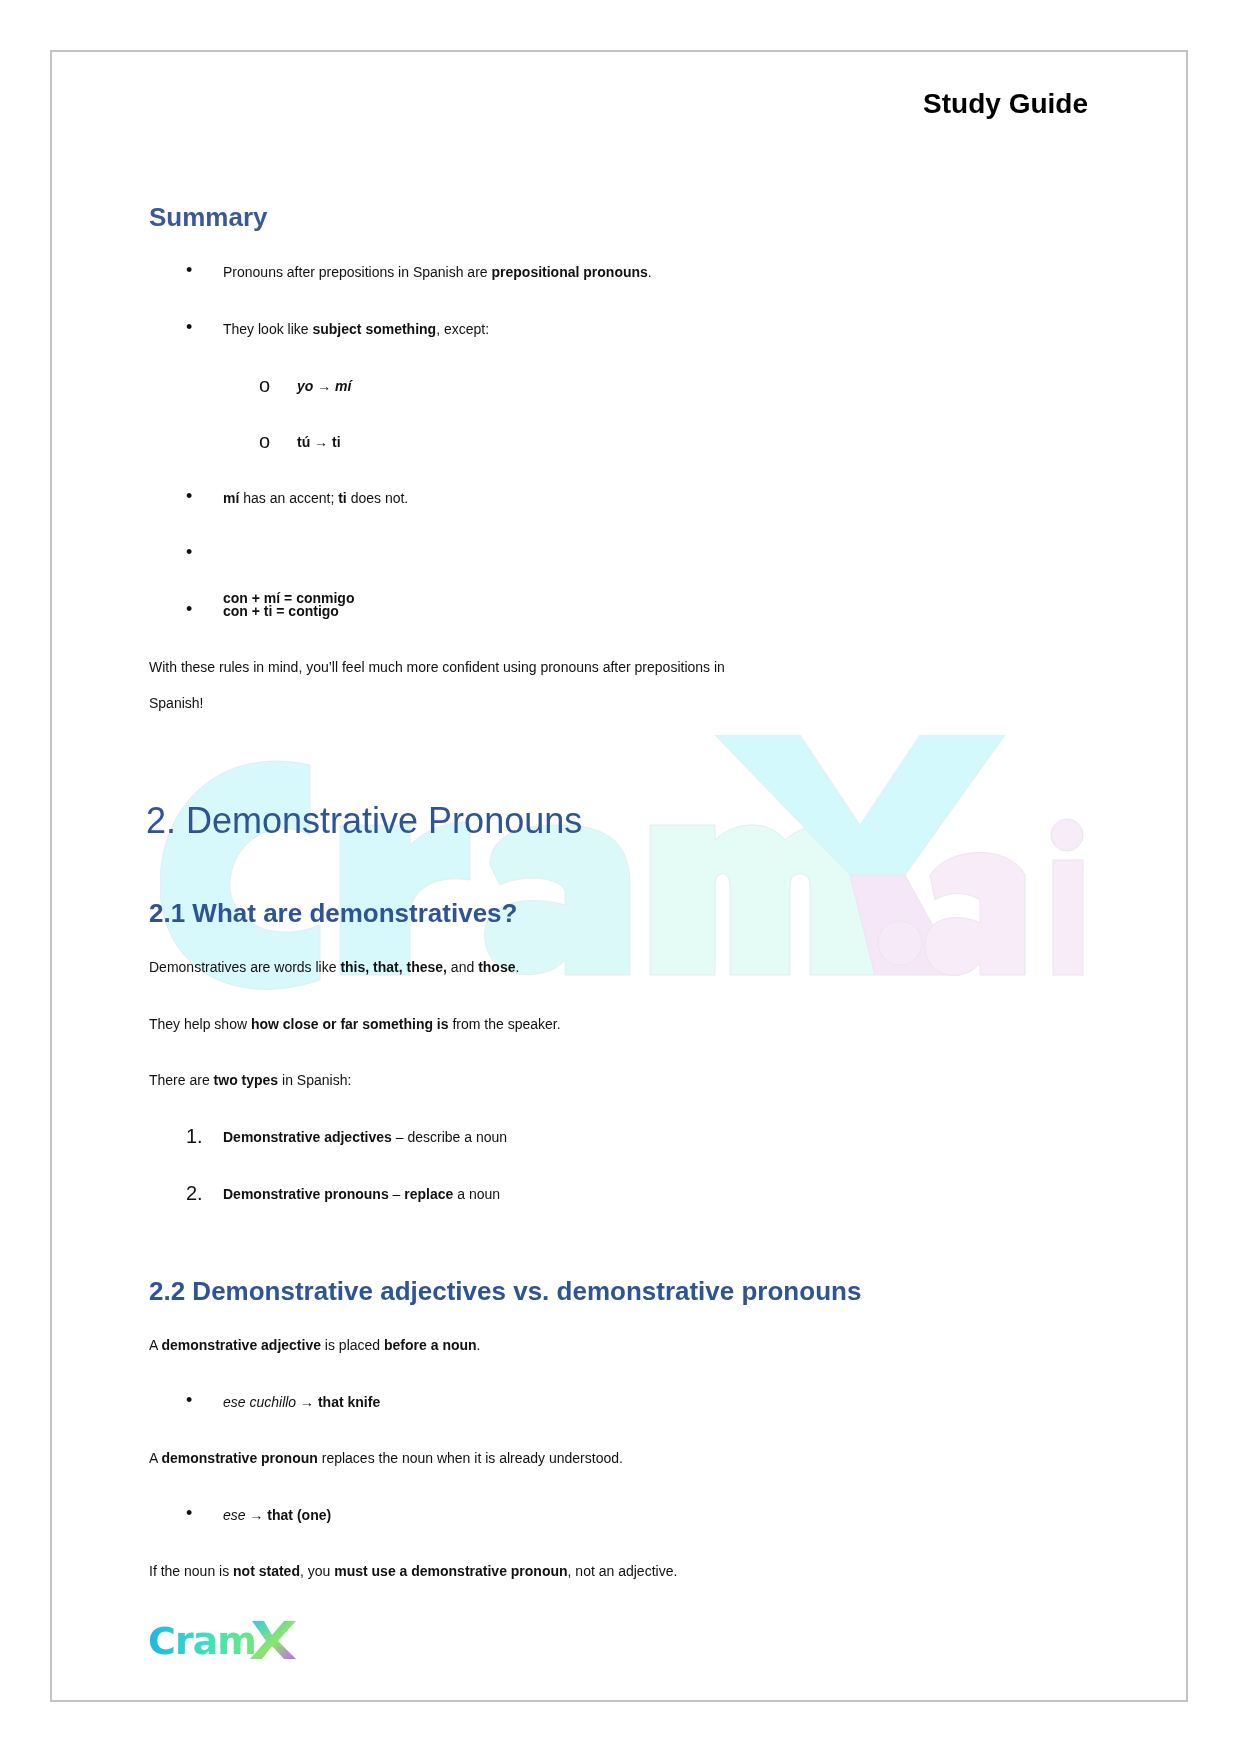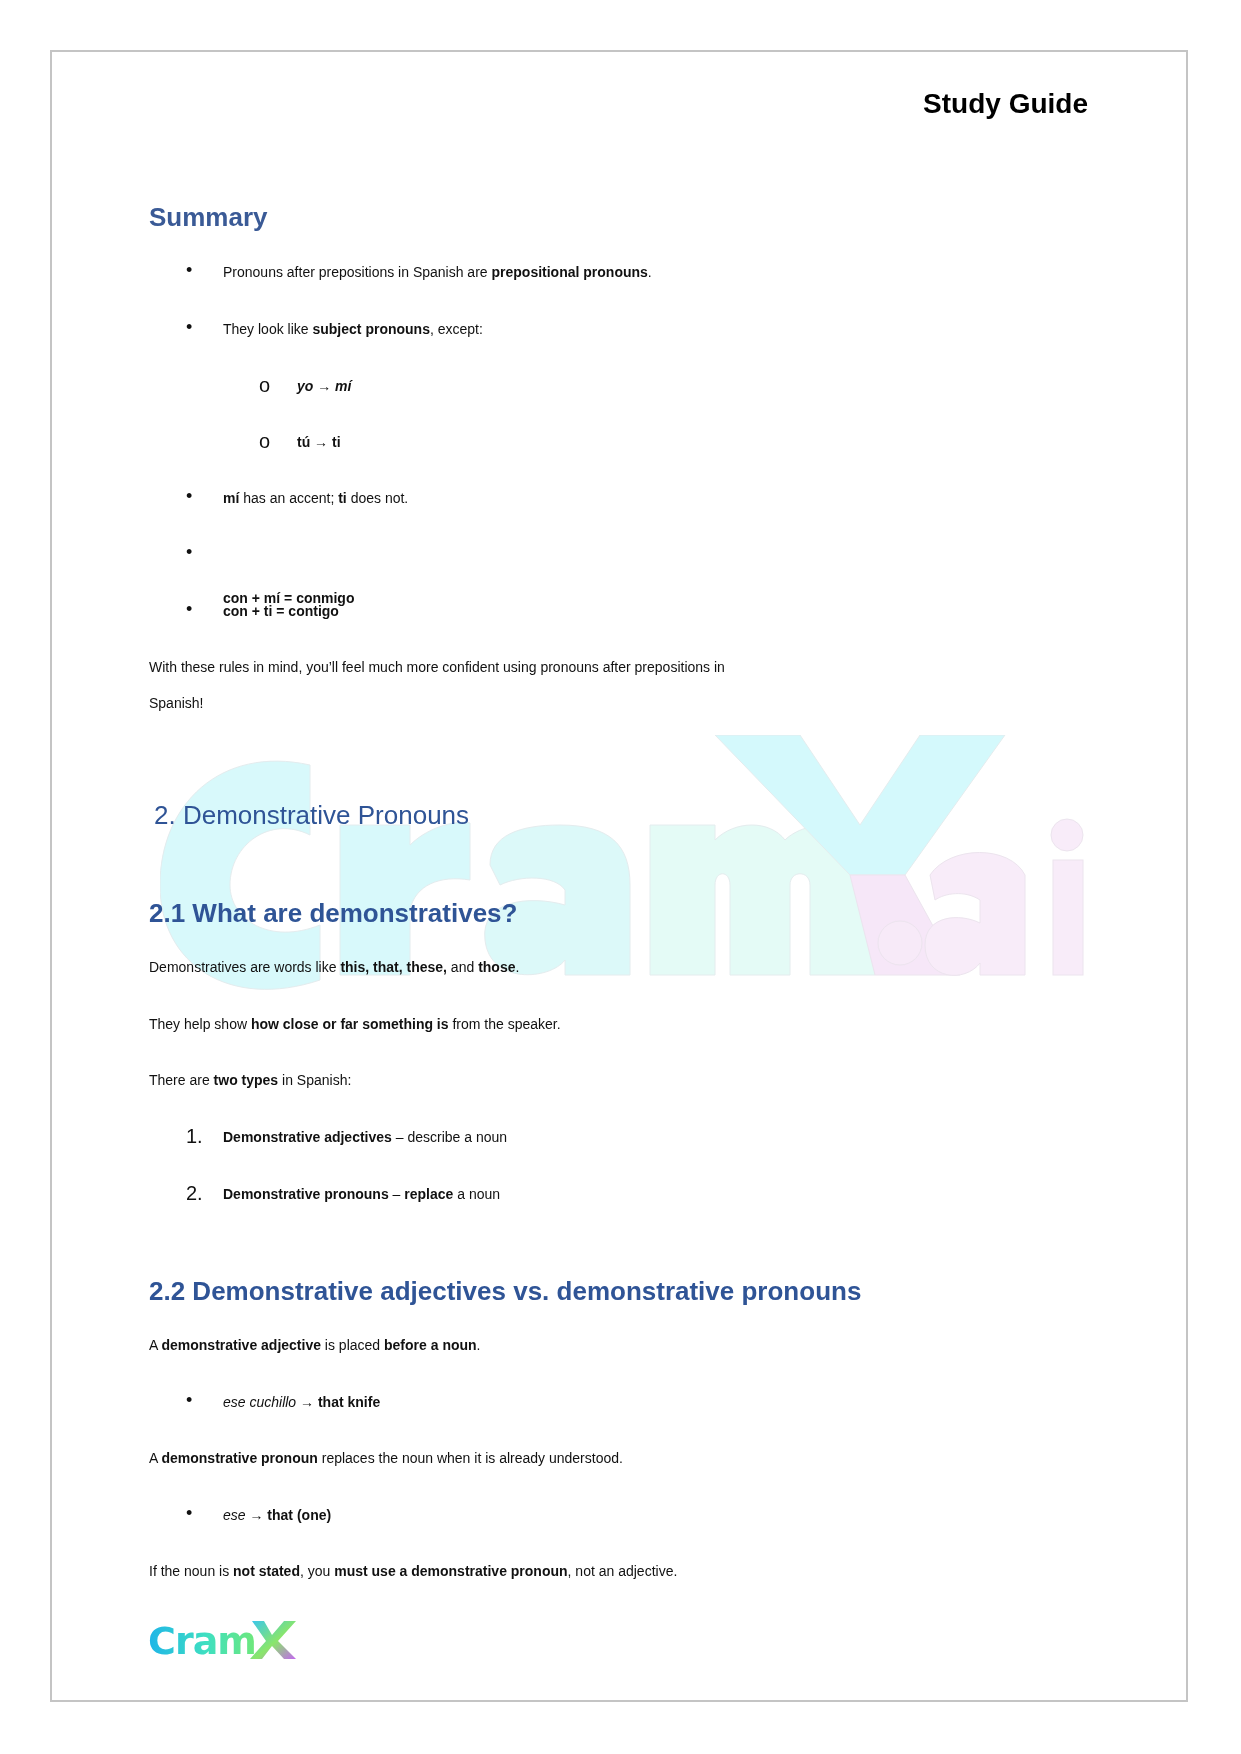--- a/index.html
+++ b/index.html
@@ -2,21 +2,21 @@
 <html><head>
 <meta charset="utf-8">
 <style>
   html, body { margin: 0; padding: 0; background: #ffffff; }
   body { width: 1241px; height: 1754px; position: relative; overflow: hidden;
          font-family: "Liberation Sans", sans-serif; color: #111; }
   .page-frame { position: absolute; left: 50px; top: 50px; width: 1138px; height: 1652px;
                 border: 2px solid #c4c4c4; box-sizing: border-box; }
   .doc-title { position: absolute; right: 153px; top: 88px; font-size: 28px; font-weight: bold; color: #000; }
   .h-summary { position: absolute; left: 149px; top: 202px; font-size: 26px; font-weight: bold; color: #3a5a96; }
-  .h1 { position: absolute; left: 154px; font-size: 26px; color: #2f5496; font-weight: normal; }
+  .h1 { position: absolute; left: 146px; font-size: 36px; color: #2f5496; font-weight: normal; }
   .h2 { position: absolute; left: 149px; font-size: 26px; font-weight: bold; color: #2f5496; }
   .line { position: absolute; font-size: 14px; line-height: 24px; color: #111; white-space: nowrap; }
   .bullet { position: absolute; font-size: 18px; color: #111; }
   .subbullet { position: absolute; font-size: 20px; color: #111; }
   .num { position: absolute; font-size: 20px; color: #111; }
   b { font-weight: bold; }
   i { }
   .wm { position: absolute; pointer-events: none; }
   .content { position: absolute; left: 0; top: 0; width: 100%; height: 100%; }
 </style>
@@ -51,21 +51,21 @@
   <div class="h-summary">Summary</div>
 
   <div>
     <div class="bullet" style="left:186px; top:260px;">•</div>
     <div class="line" style="left:223px; top:260px;">
       <span>Pronouns after prepositions in Spanish are </span><b>prepositional pronouns</b><span>.</span>
     </div>
 
     <div class="bullet" style="left:186px; top:317px;">•</div>
     <div class="line" style="left:223px; top:317px;">
-      <span>They look like </span><b>subject pronouns</b><span>, except:</span>
+      <span>They look like </span><b>subject something</b><span>, except:</span>
     </div>
 
     <div class="subbullet" style="left:259px; top:374px;">o</div>
     <div class="line" style="left:297px; top:374px;font-style:italic;"><b>yo → mí</b></div>
 
     <div class="subbullet" style="left:259px; top:430px;">o</div>
     <div class="line" style="left:297px; top:430px;"><b>tú → ti</b></div>
 
     <div class="bullet" style="left:186px; top:486px;">•</div>
     <div class="line" style="left:223px; top:486px;">

